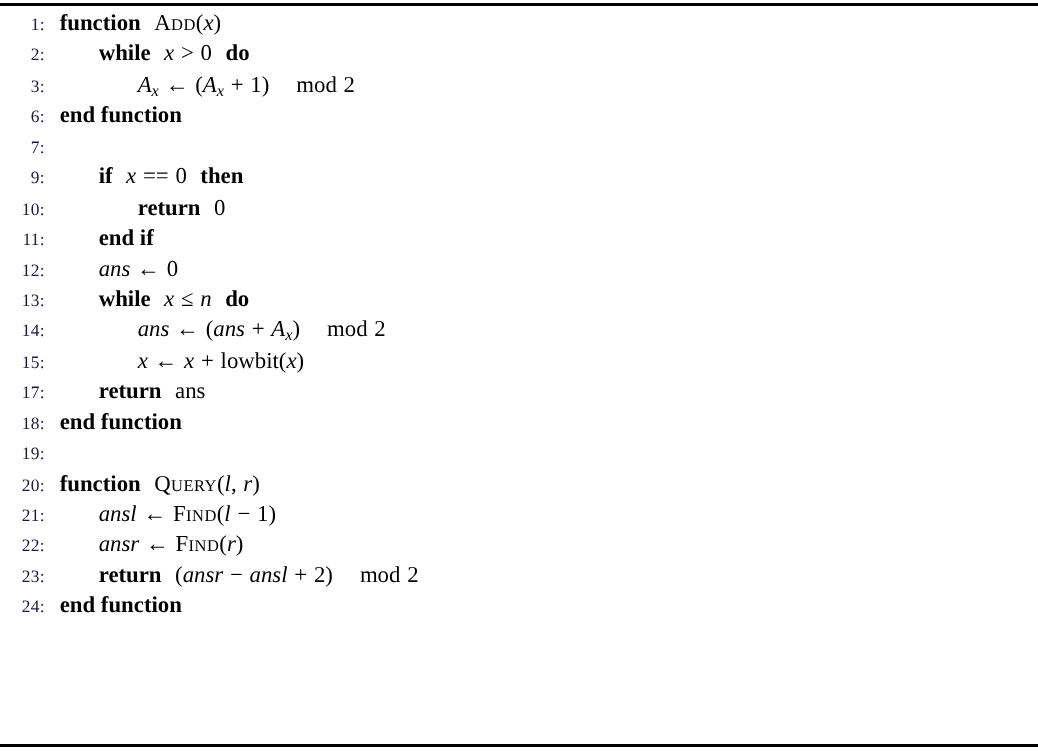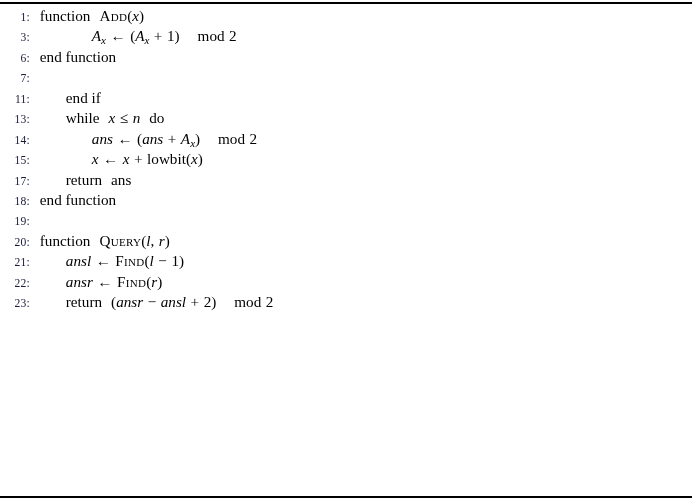--- a/index.html
+++ b/index.html
@@ -64,21 +64,21 @@
     vertical-align: baseline;
   }
 
   
   .ind0 { padding-left: 6px; }
   .ind1 { padding-left: 32px; }
   .ind2 { padding-left: 58px; }
 
   
   .kw {
-    font-weight: normal;
+    font-weight: bold;
     font-family: "Liberation Serif", "DejaVu Serif", serif;
   }
 
   
   .mi {
     font-style: italic;
     font-family: "Liberation Serif", "DejaVu Serif", serif;
   }
 
   
@@ -112,46 +112,62 @@
 
   <div class="rule rule-top"></div>
 
   <div class="lines">
 
     <div class="line">
       <span class="lineno">1:</span>
       <span class="code ind0"><span class="kw">function</span><span class="spw"></span><span class="sc">Add</span><span class="ro">(</span><span class="mi">x</span><span class="ro">)</span></span>
     </div>
 
+    <div class="line">
+      <span class="lineno">2:</span>
+      <span class="code ind1"><span class="kw">while</span><span class="spw"></span><span class="mi">x</span><span class="sp"></span><span class="ro">&gt;</span><span class="sp"></span><span class="ro">0</span><span class="spw"></span><span class="kw">do</span></span>
+    </div>
 
     <div class="line">
       <span class="lineno">3:</span>
       <span class="code ind2"><span class="mi">A</span><span class="sub">x</span><span class="sp"></span><span class="ro">←</span><span class="sp"></span><span class="ro">(</span><span class="mi">A</span><span class="sub">x</span><span class="sp"></span><span class="ro">+</span><span class="sp"></span><span class="ro">1</span><span class="ro">)</span><span class="spw"></span><span class="spw"></span><span class="ro">mod</span><span class="sp"></span><span class="ro">2</span></span>
     </div>
 
 
 
     <div class="line">
       <span class="lineno">6:</span>
       <span class="code ind0"><span class="kw">end function</span></span>
     </div>
 
     <div class="line">
       <span class="lineno">7:</span>
       <span class="code ind0"></span>
     </div>
 
 
-
+    <div class="line">
+      <span class="lineno">9:</span>
+      <span class="code ind1"><span class="kw">if</span><span class="spw"></span><span class="mi">x</span><span class="sp"></span><span class="ro">==</span><span class="sp"></span><span class="ro">0</span><span class="spw"></span><span class="kw">then</span></span>
+    </div>
+
+    <div class="line">
+      <span class="lineno">10:</span>
+      <span class="code ind2"><span class="kw">return</span><span class="spw"></span><span class="ro">0</span></span>
+    </div>
 
     <div class="line">
       <span class="lineno">11:</span>
       <span class="code ind1"><span class="kw">end if</span></span>
     </div>
 
+    <div class="line">
+      <span class="lineno">12:</span>
+      <span class="code ind1"><span class="mi">ans</span><span class="sp"></span><span class="ro">←</span><span class="sp"></span><span class="ro">0</span></span>
+    </div>
 
     <div class="line">
       <span class="lineno">13:</span>
       <span class="code ind1"><span class="kw">while</span><span class="spw"></span><span class="mi">x</span><span class="sp"></span><span class="ro">≤</span><span class="sp"></span><span class="mi">n</span><span class="spw"></span><span class="kw">do</span></span>
     </div>
 
     <div class="line">
       <span class="lineno">14:</span>
       <span class="code ind2"><span class="mi">ans</span><span class="sp"></span><span class="ro">←</span><span class="sp"></span><span class="ro">(</span><span class="mi">ans</span><span class="sp"></span><span class="ro">+</span><span class="sp"></span><span class="mi">A</span><span class="sub">x</span><span class="ro">)</span><span class="spw"></span><span class="spw"></span><span class="ro">mod</span><span class="sp"></span><span class="ro">2</span></span>
     </div>
@@ -190,18 +206,22 @@
     <div class="line">
       <span class="lineno">22:</span>
       <span class="code ind1"><span class="mi">ansr</span><span class="sp"></span><span class="ro">←</span><span class="sp"></span><span class="sc">Find</span><span class="ro">(</span><span class="mi">r</span><span class="ro">)</span></span>
     </div>
 
     <div class="line">
       <span class="lineno">23:</span>
       <span class="code ind1"><span class="kw">return</span><span class="spw"></span><span class="ro">(</span><span class="mi">ansr</span><span class="sp"></span><span class="ro">−</span><span class="sp"></span><span class="mi">ansl</span><span class="sp"></span><span class="ro">+</span><span class="sp"></span><span class="ro">2</span><span class="ro">)</span><span class="spw"></span><span class="spw"></span><span class="ro">mod</span><span class="sp"></span><span class="ro">2</span></span>
     </div>
 
+    <div class="line">
+      <span class="lineno">24:</span>
+      <span class="code ind0"><span class="kw">end function</span></span>
+    </div>
 
   </div>
 
   <div class="rule rule-bottom"></div>
 
 </div>
 
 </body></html>

